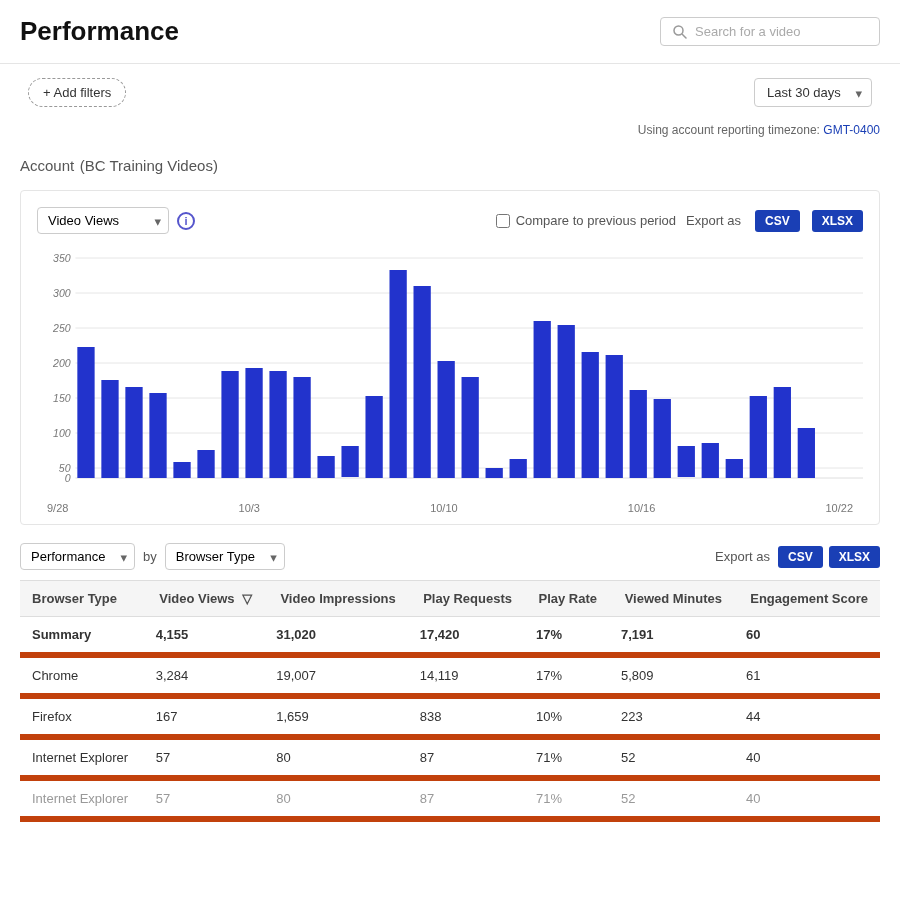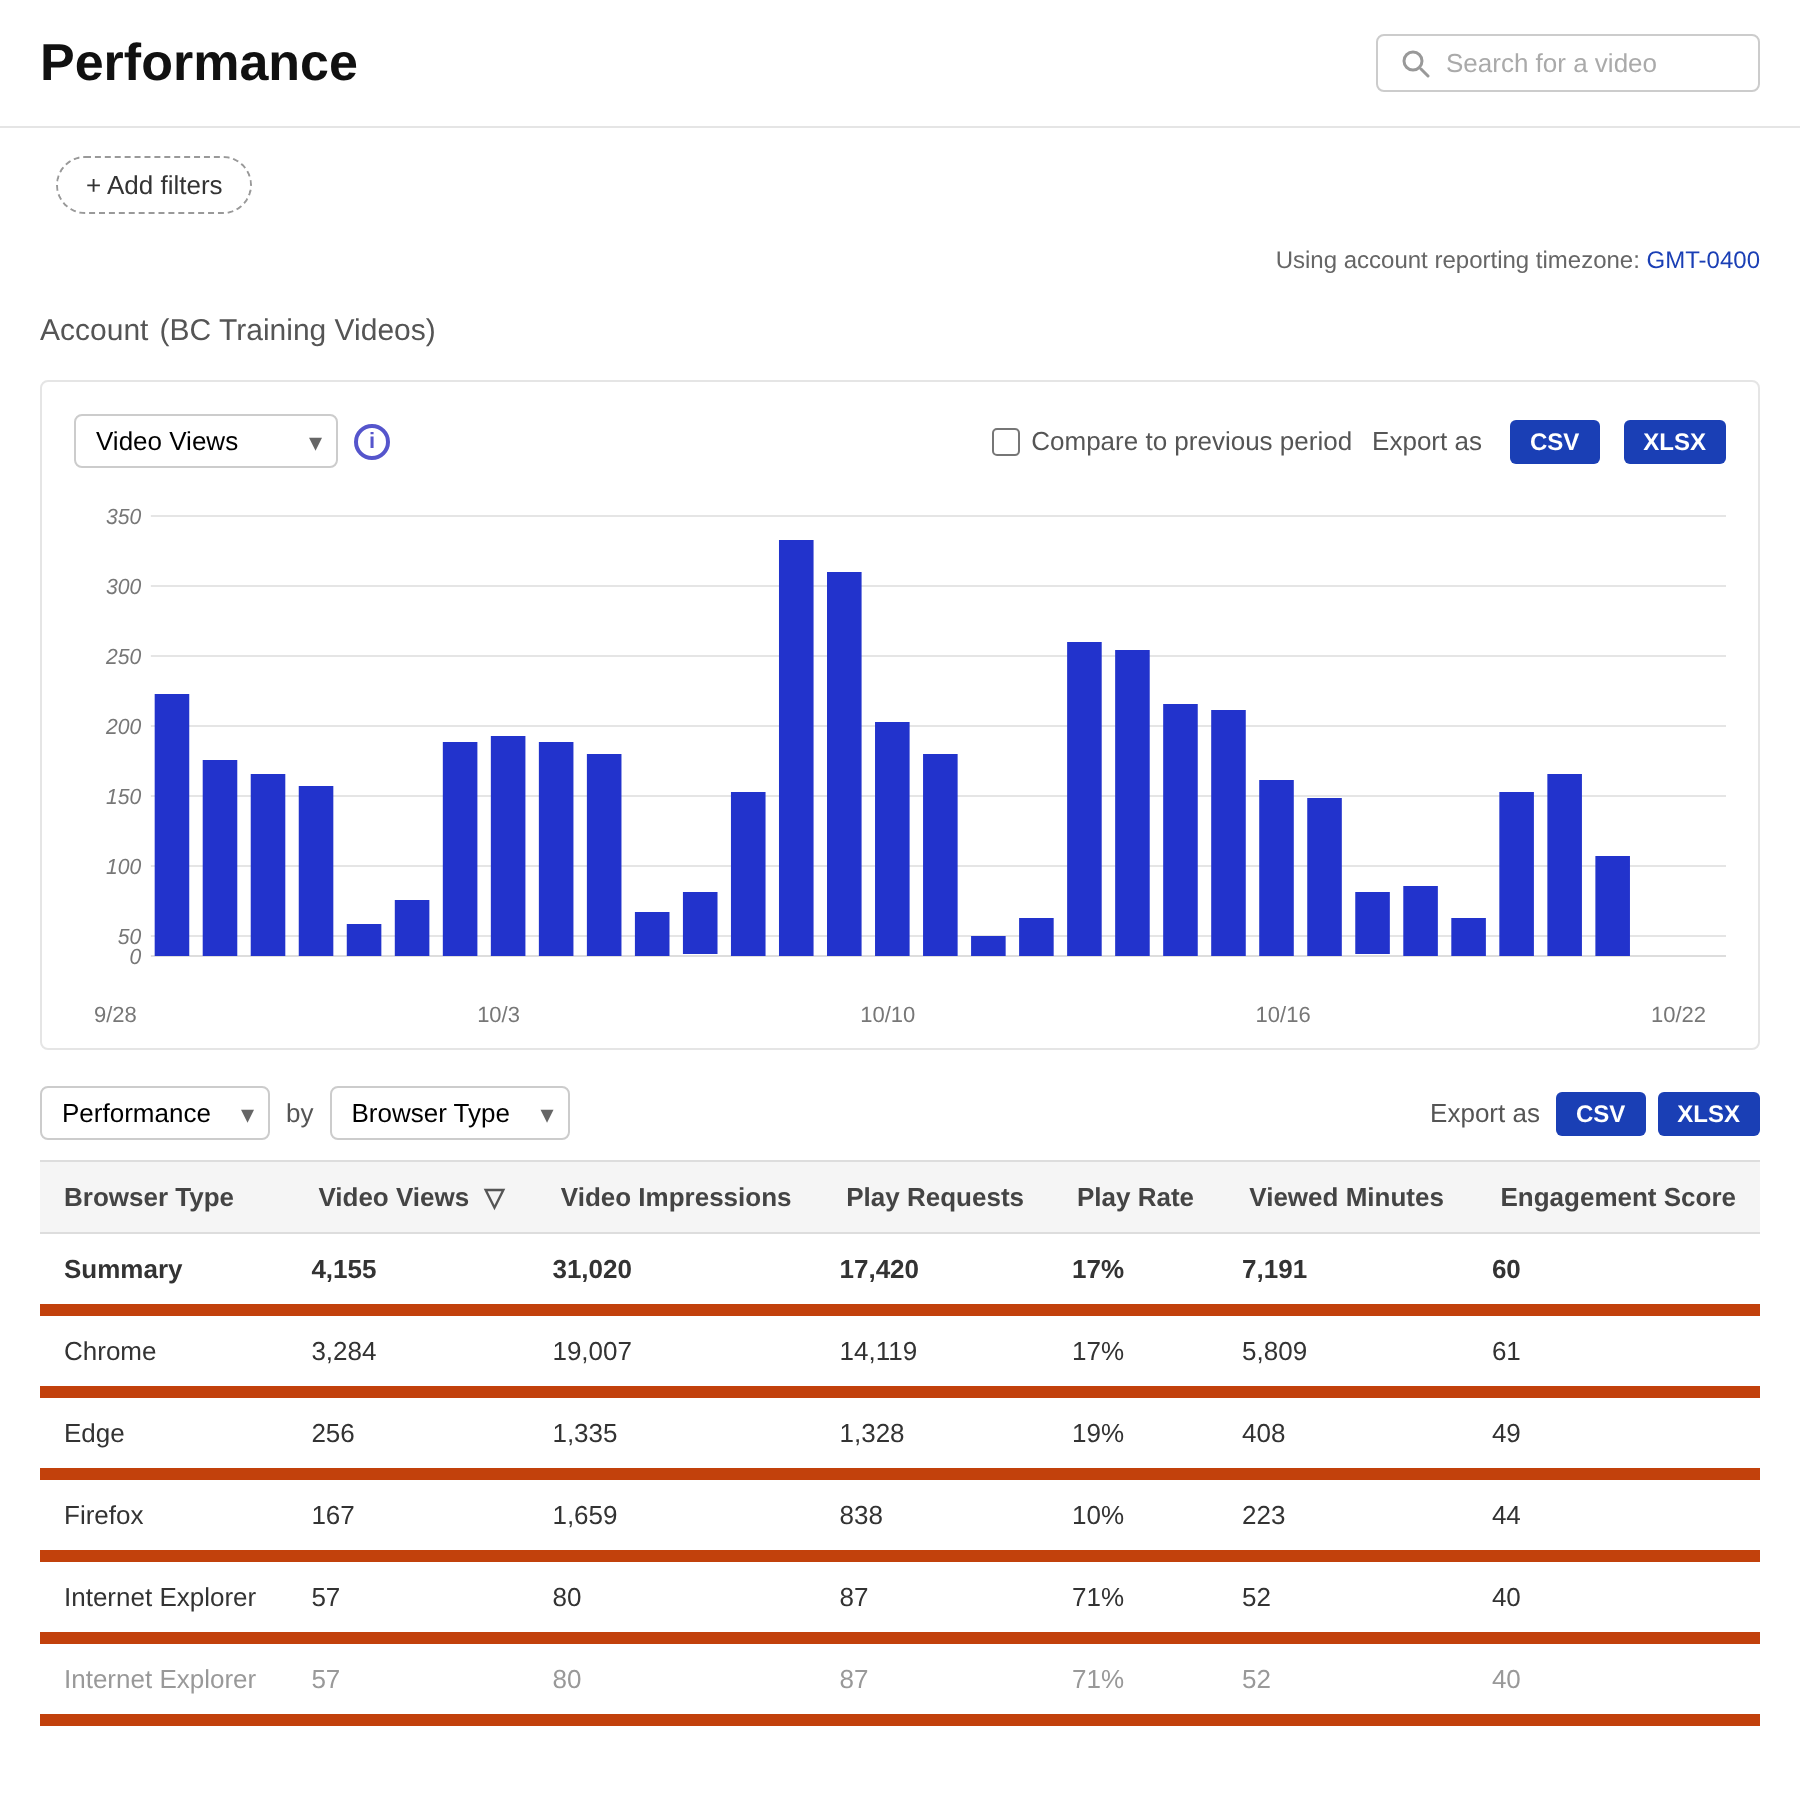--- a/index.html
+++ b/index.html
@@ -1,20 +1,20 @@
 <!DOCTYPE html>
 <html><head>
   <meta charset="utf-8">
   <style>
     * { box-sizing: border-box; margin: 0; padding: 0; }
     body { font-family: -apple-system, BlinkMacSystemFont, 'Segoe UI', Arial, sans-serif; font-size: 13px; color: #333; background: #fff; }
 
     .header { display: flex; align-items: center; justify-content: space-between; padding: 16px 20px; border-bottom: 1px solid #e5e5e5; }
     .header-title { font-size: 26px; font-weight: 700; color: #111; }
-    .search-box { display: flex; align-items: center; border: 1px solid #ccc; border-radius: 4px; padding: 6px 12px; width: 192px; color: #888; font-size: 13px; }
+    .search-box { display: flex; align-items: center; border: 1px solid #ccc; border-radius: 4px; padding: 6px 12px; width: 220px; color: #888; font-size: 13px; }
     .search-icon-svg { margin-right: 8px; color: #999; }
 
     .toolbar { display: flex; align-items: center; justify-content: space-between; padding: 14px 28px; }
     .add-filters-btn { border: 1px dashed #999; border-radius: 20px; padding: 6px 14px; background: #fff; cursor: pointer; font-size: 13px; color: #333; display: flex; align-items: center; gap: 6px; }
     .date-dropdown { border: 1px solid #ccc; border-radius: 4px; padding: 6px 30px 6px 12px; font-size: 13px; color: #333; background: #fff; cursor: pointer; position: relative; appearance: none; }
     .date-select-wrap { position: relative; }
     .date-select-wrap::after { content: '▾'; position: absolute; right: 10px; top: 50%; transform: translateY(-50%); pointer-events: none; color: #666; }
 
     .timezone-note { text-align: right; padding: 2px 20px 10px; font-size: 12px; color: #666; }
     .timezone-note a { color: #1a3fb5; text-decoration: none; }
@@ -75,20 +75,27 @@
       <line x1="9.5" y1="9.5" x2="13" y2="13" stroke="#999" stroke-width="1.5" stroke-linecap="round"></line>
     </svg>
     <span style="color:#aaa;">Search for a video</span>
   </div>
 </div>
 
 <div class="toolbar">
   <button class="add-filters-btn">
     <span>+ Add filters</span>
   </button>
+  <div class="date-select-wrap">
+    <select class="date-dropdown">
+      <option>Last 30 days</option>
+      <option>Last 7 days</option>
+      <option>Last 90 days</option>
+    </select>
+  </div>
 </div>
 
 <div class="timezone-note">
   <span>Using account reporting timezone:</span>
   <a href="#">GMT-0400</a>
 </div>
 
 <div class="section-title">
   <span>Account</span>
   <span>(BC Training Videos)</span>
@@ -231,29 +238,20 @@
     <tr>
     <td>Chrome</td>
     <td>3,284</td>
     <td>19,007</td>
     <td>14,119</td>
     <td>17%</td>
     <td>5,809</td>
     <td>61</td>
   </tr>
         <tr>
-    <td>Edge</td>
-    <td>256</td>
-    <td>1,335</td>
-    <td>1,328</td>
-    <td>19%</td>
-    <td>408</td>
-    <td>49</td>
-  </tr>
-        <tr>
     <td>Firefox</td>
     <td>167</td>
     <td>1,659</td>
     <td>838</td>
     <td>10%</td>
     <td>223</td>
     <td>44</td>
   </tr>
         <tr>
     <td>Internet Explorer</td>

